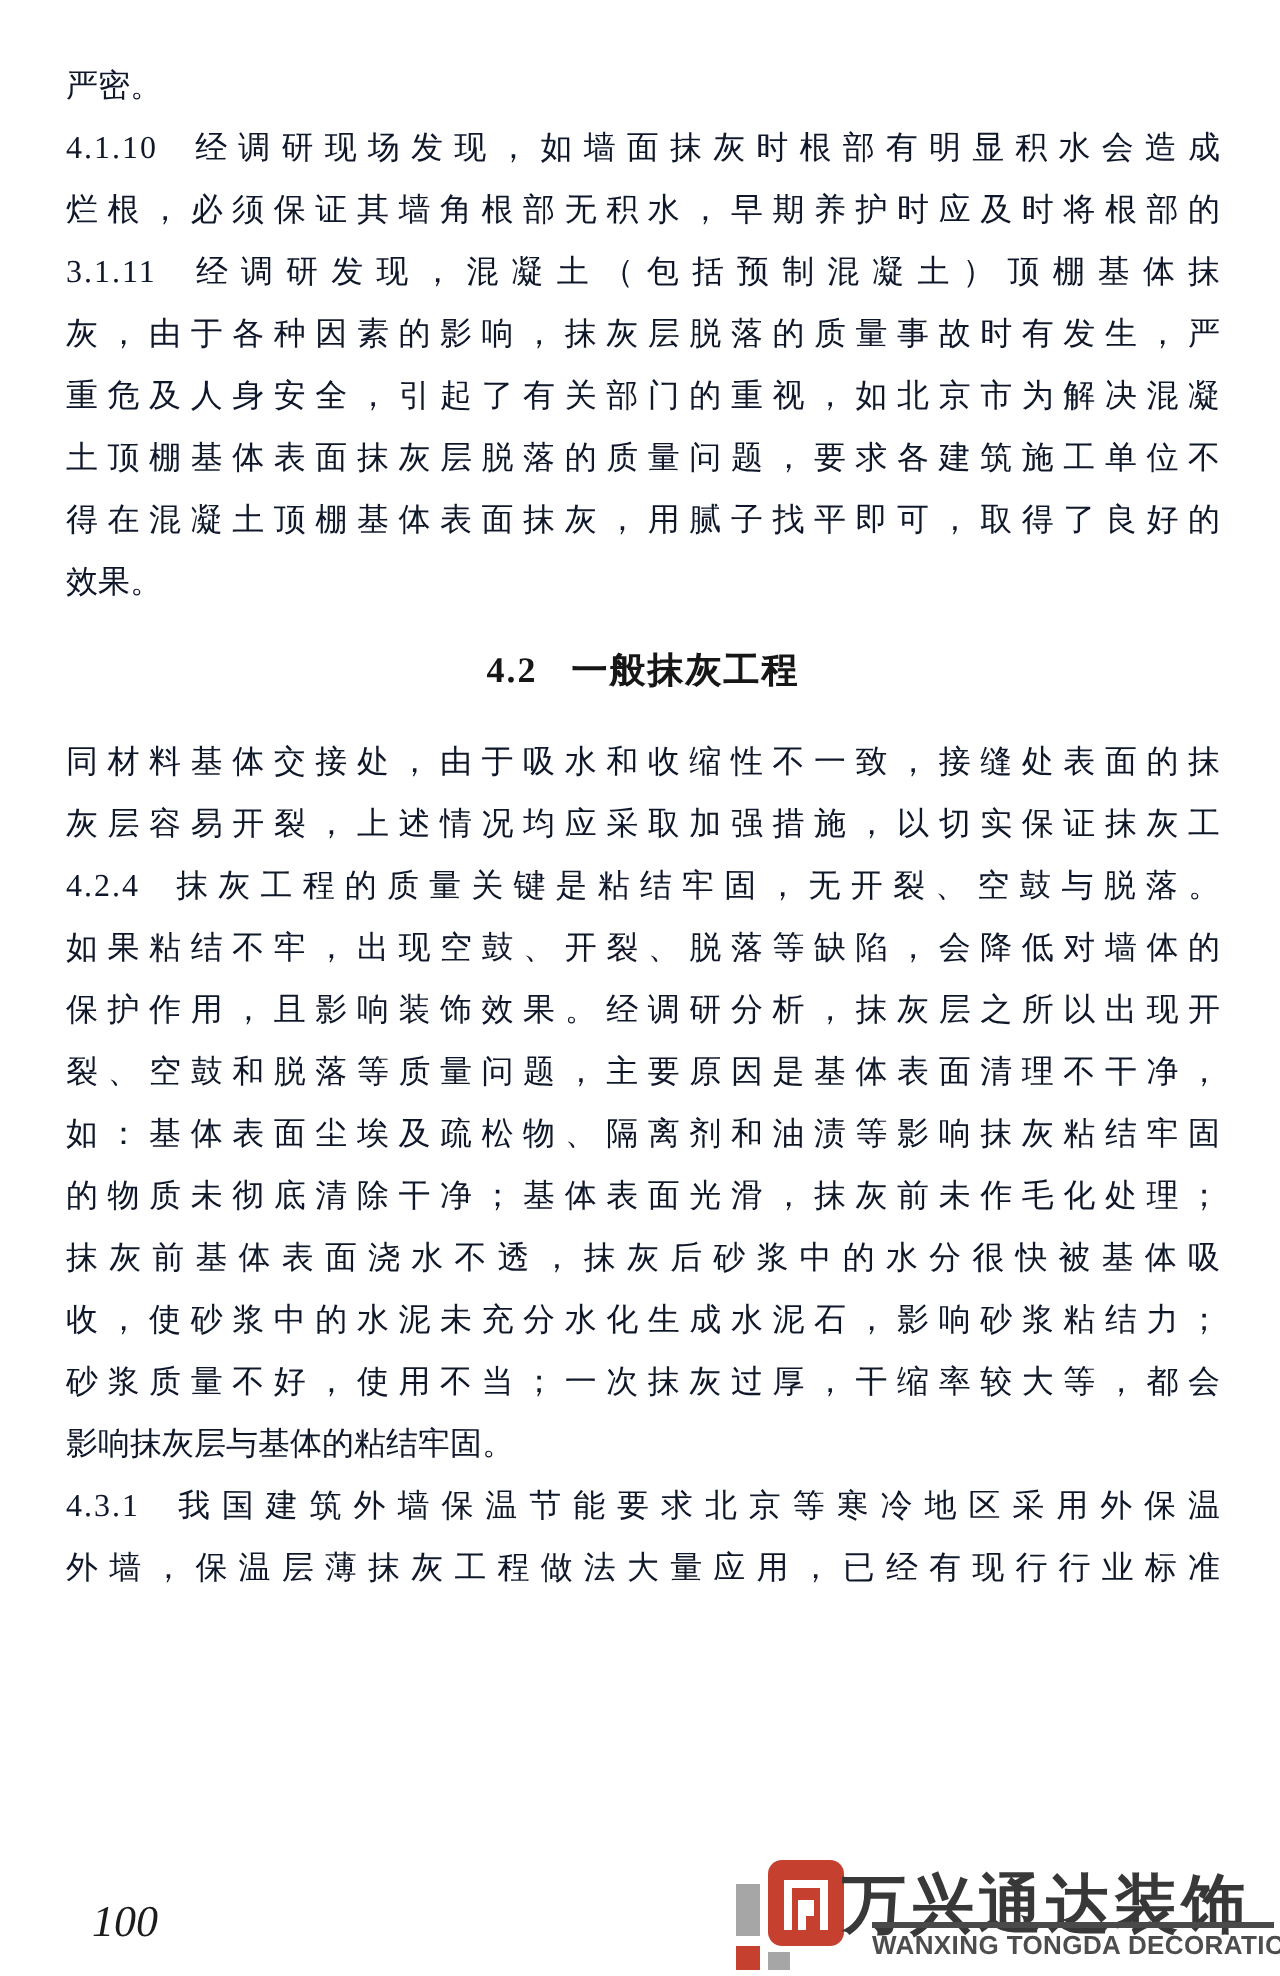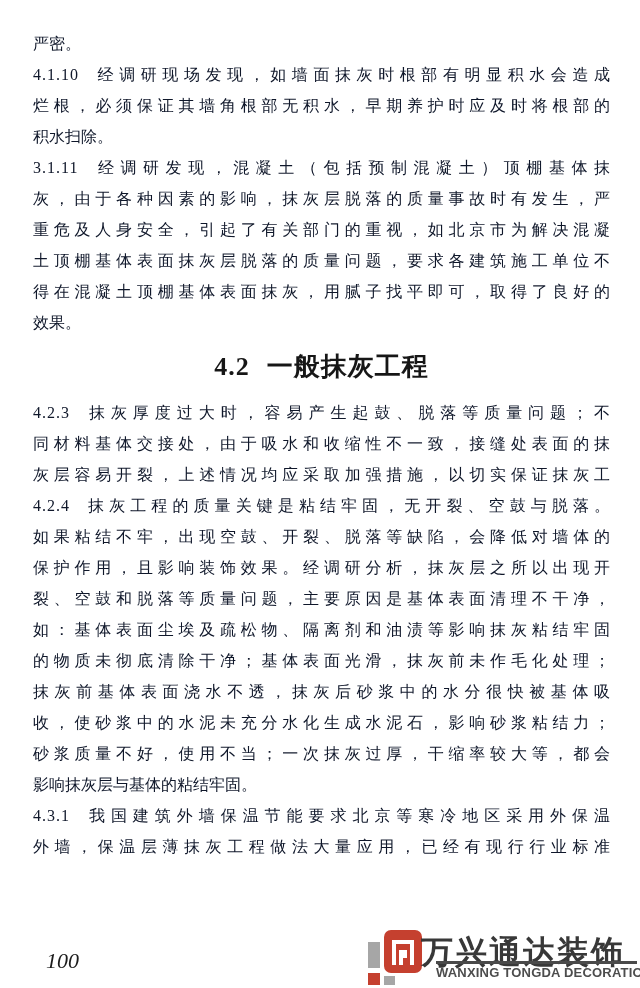--- a/index.html
+++ b/index.html
@@ -35,21 +35,21 @@
     font-weight:400;
     margin-right:13px;
     letter-spacing:1px;
     white-space:nowrap;
   }
   .heading{
     text-align:center;
     line-height:33px;
     height:33px;
     margin:12px 0 14px 0;
-    font-size:26px;
+    font-size:18px;
     font-weight:700;
   }
   .h-num{
     font-family:"Liberation Serif","DejaVu Serif",serif;
     font-weight:700;
     margin-right:17px;
     letter-spacing:1px;
   }
   .h-title{
     font-family:"Liberation Sans","DejaVu Sans",sans-serif;
@@ -111,33 +111,31 @@
 
 <div class="page">
 
   <div class="doc" id="doc">
       <div class="para">
         <div class="line end">严密。</div>
       </div>
       <div class="para">
         <div class="line"><span class="num">4.1.10</span>经调研现场发现，如墙面抹灰时根部有明显积水会造成</div>
         <div class="line">烂根，必须保证其墙角根部无积水，早期养护时应及时将根部的</div>
-        <div class="line end">积水扫除。</div>
       </div>
       <div class="para">
         <div class="line"><span class="num">3.1.11</span>经调研发现，混凝土（包括预制混凝土）顶棚基体抹</div>
         <div class="line">灰，由于各种因素的影响，抹灰层脱落的质量事故时有发生，严</div>
         <div class="line">重危及人身安全，引起了有关部门的重视，如北京市为解决混凝</div>
         <div class="line">土顶棚基体表面抹灰层脱落的质量问题，要求各建筑施工单位不</div>
         <div class="line">得在混凝土顶棚基体表面抹灰，用腻子找平即可，取得了良好的</div>
         <div class="line end">效果。</div>
       </div>
       <div class="heading"><span class="h-num">4.2</span><span class="h-title">一般抹灰工程</span></div>
       <div class="para">
-        <div class="line"><span class="num">4.2.3</span>抹灰厚度过大时，容易产生起鼓、脱落等质量问题；不</div>
         <div class="line">同材料基体交接处，由于吸水和收缩性不一致，接缝处表面的抹</div>
         <div class="line">灰层容易开裂，上述情况均应采取加强措施，以切实保证抹灰工</div>
       </div>
       <div class="para">
         <div class="line"><span class="num">4.2.4</span>抹灰工程的质量关键是粘结牢固，无开裂、空鼓与脱落。</div>
         <div class="line">如果粘结不牢，出现空鼓、开裂、脱落等缺陷，会降低对墙体的</div>
         <div class="line">保护作用，且影响装饰效果。经调研分析，抹灰层之所以出现开</div>
         <div class="line">裂、空鼓和脱落等质量问题，主要原因是基体表面清理不干净，</div>
         <div class="line">如：基体表面尘埃及疏松物、隔离剂和油渍等影响抹灰粘结牢固</div>
         <div class="line">的物质未彻底清除干净；基体表面光滑，抹灰前未作毛化处理；</div>

